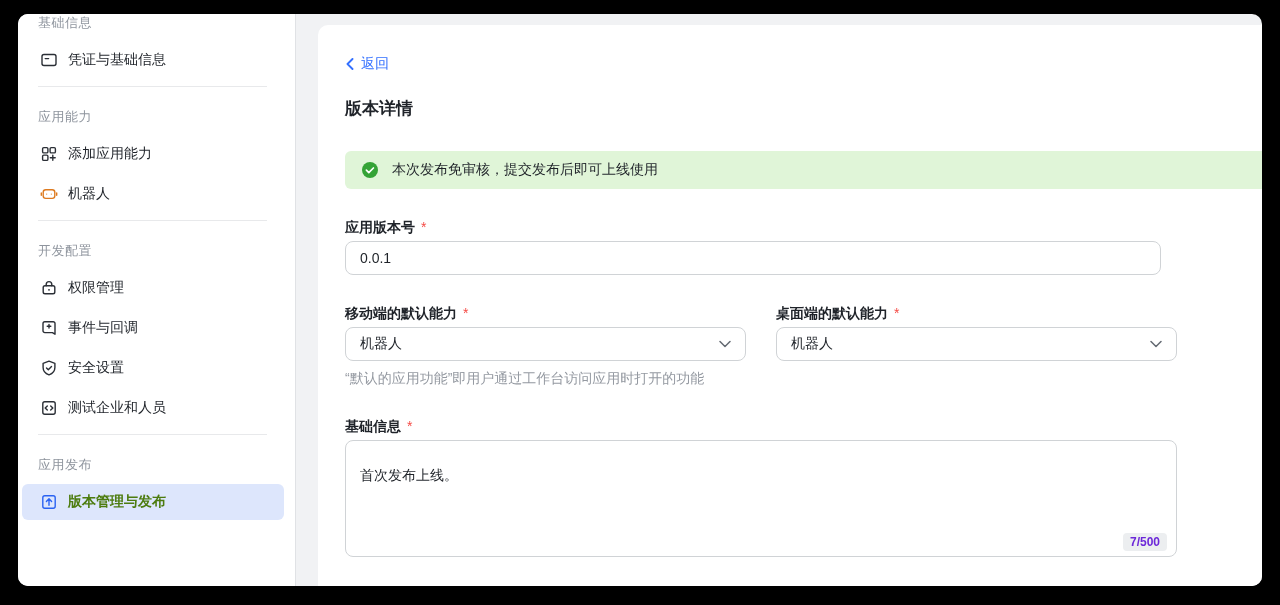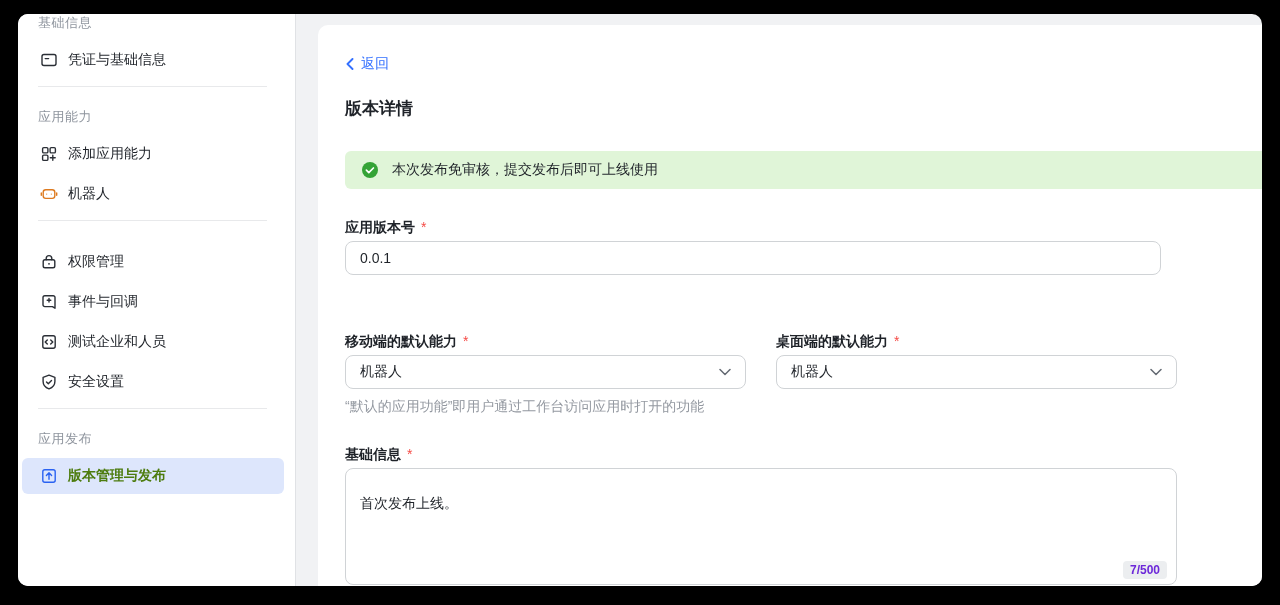--- a/index.html
+++ b/index.html
@@ -104,21 +104,21 @@
     width: 816px; height: 34px;
     border: 1px solid #d0d3d6;
     border-radius: 8px;
     padding: 0 14px;
     font-size: 14px; color: #1f2329;
     font-family: inherit;
     outline: none;
     background: #fff;
     display: block;
   }
-  .select-row { display: flex; gap: 30px; margin-top: 28px; }
+  .select-row { display: flex; gap: 30px; }
   .select-col { width: 401px; }
   .select-box {
     margin-top: 6px;
     height: 34px;
     border: 1px solid #d0d3d6;
     border-radius: 8px;
     padding: 0 14px;
     display: flex; align-items: center; justify-content: space-between;
     font-size: 14px; color: #1f2329;
     background: #fff; cursor: pointer;
@@ -199,20 +199,21 @@
             <path d="M1.3 7.9v2.4M16.7 7.9v2.4"></path>
             <circle cx="6.7" cy="9.1" r="0.55" fill="#dd7a1f" stroke="none"></circle>
             <circle cx="11.3" cy="9.1" r="0.55" fill="#dd7a1f" stroke="none"></circle>
           </svg>
         </span>
         <span>机器人</span>
       </div>
 
       <div class="divider"></div>
 
+      <div class="section-header">开发配置</div>
 
       <div class="nav-item">
         <span class="ic">
           <svg width="18" height="18" viewBox="0 0 18 18" fill="none" stroke="#2b2f36" stroke-width="1.4" stroke-linecap="round" stroke-linejoin="round">
             <rect x="3.2" y="6.8" width="11.6" height="8" rx="1.8"></rect>
             <path d="M6.2 6.8V5.4a2.8 2.8 0 0 1 5.6 0v1.4"></path>
             <circle cx="9" cy="10.8" r="0.9" fill="#2b2f36" stroke="none"></circle>
           </svg>
         </span>
         <span>权限管理</span>
@@ -224,35 +225,35 @@
             <path d="M3 4.6a1.8 1.8 0 0 1 1.8-1.8h8.4A1.8 1.8 0 0 1 15 4.6v10.6l-2.6-1.6H4.8A1.8 1.8 0 0 1 3 11.8z"></path>
             <path d="M9 5.4v3.6M7.2 7.2h3.6"></path>
           </svg>
         </span>
         <span>事件与回调</span>
       </div>
 
       <div class="nav-item">
         <span class="ic">
           <svg width="18" height="18" viewBox="0 0 18 18" fill="none" stroke="#2b2f36" stroke-width="1.4" stroke-linecap="round" stroke-linejoin="round">
+            <path d="M9 2.2l5.9 2.1v4.2c0 3.6-2.4 6.1-5.9 7.4-3.5-1.3-5.9-3.8-5.9-7.4V4.3z"></path>
+            <path d="M6.5 8.9l1.8 1.8 3.2-3.2"></path>
+          </svg>
+        </span>
+        <span>安全设置</span>
+      </div>
+
+      <div class="nav-item">
+        <span class="ic">
+          <svg width="18" height="18" viewBox="0 0 18 18" fill="none" stroke="#2b2f36" stroke-width="1.4" stroke-linecap="round" stroke-linejoin="round">
             <rect x="2.8" y="2.8" width="12.4" height="12.4" rx="2"></rect>
             <path d="M7.3 6.9L5.2 9l2.1 2.1M10.7 6.9L12.8 9l-2.1 2.1"></path>
           </svg>
         </span>
         <span>测试企业和人员</span>
-      </div>
-
-      <div class="nav-item">
-        <span class="ic">
-          <svg width="18" height="18" viewBox="0 0 18 18" fill="none" stroke="#2b2f36" stroke-width="1.4" stroke-linecap="round" stroke-linejoin="round">
-            <path d="M9 2.2l5.9 2.1v4.2c0 3.6-2.4 6.1-5.9 7.4-3.5-1.3-5.9-3.8-5.9-7.4V4.3z"></path>
-            <path d="M6.5 8.9l1.8 1.8 3.2-3.2"></path>
-          </svg>
-        </span>
-        <span>安全设置</span>
       </div>
 
       <div class="divider"></div>
 
       <div class="section-header">应用发布</div>
 
       <div class="nav-item selected">
         <span class="ic">
           <svg width="18" height="18" viewBox="0 0 18 18" fill="none" stroke="#2a62f2" stroke-width="1.4" stroke-linecap="round" stroke-linejoin="round">
             <rect x="2.8" y="2.8" width="12.4" height="12.4" rx="2"></rect>

